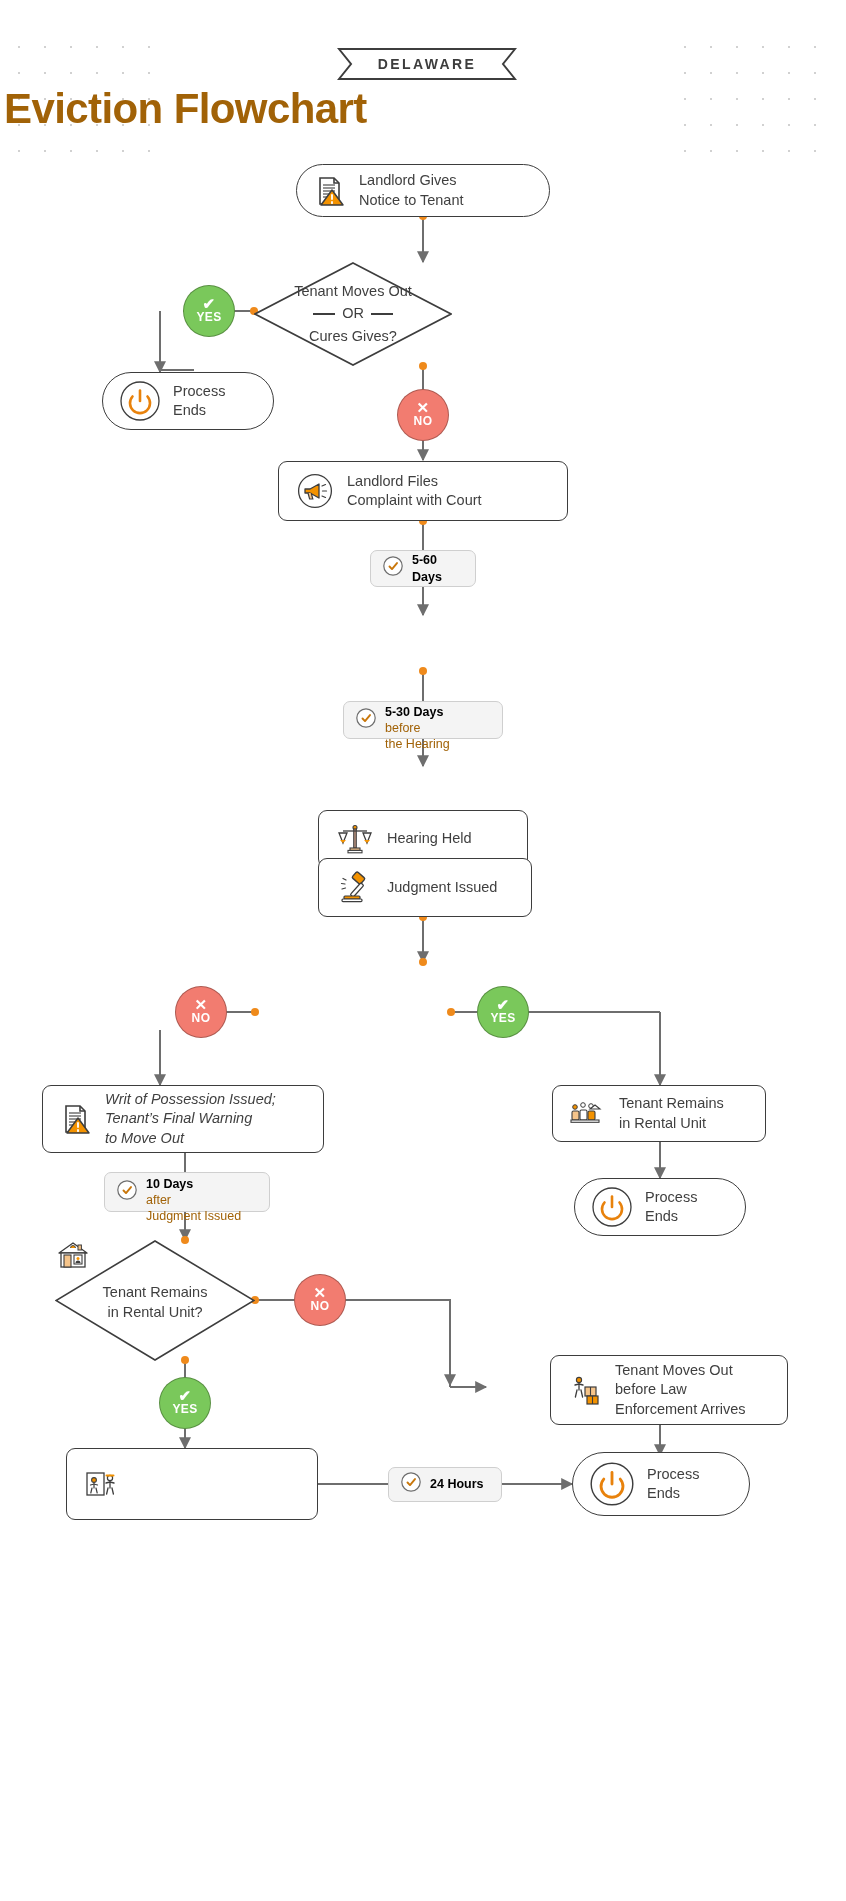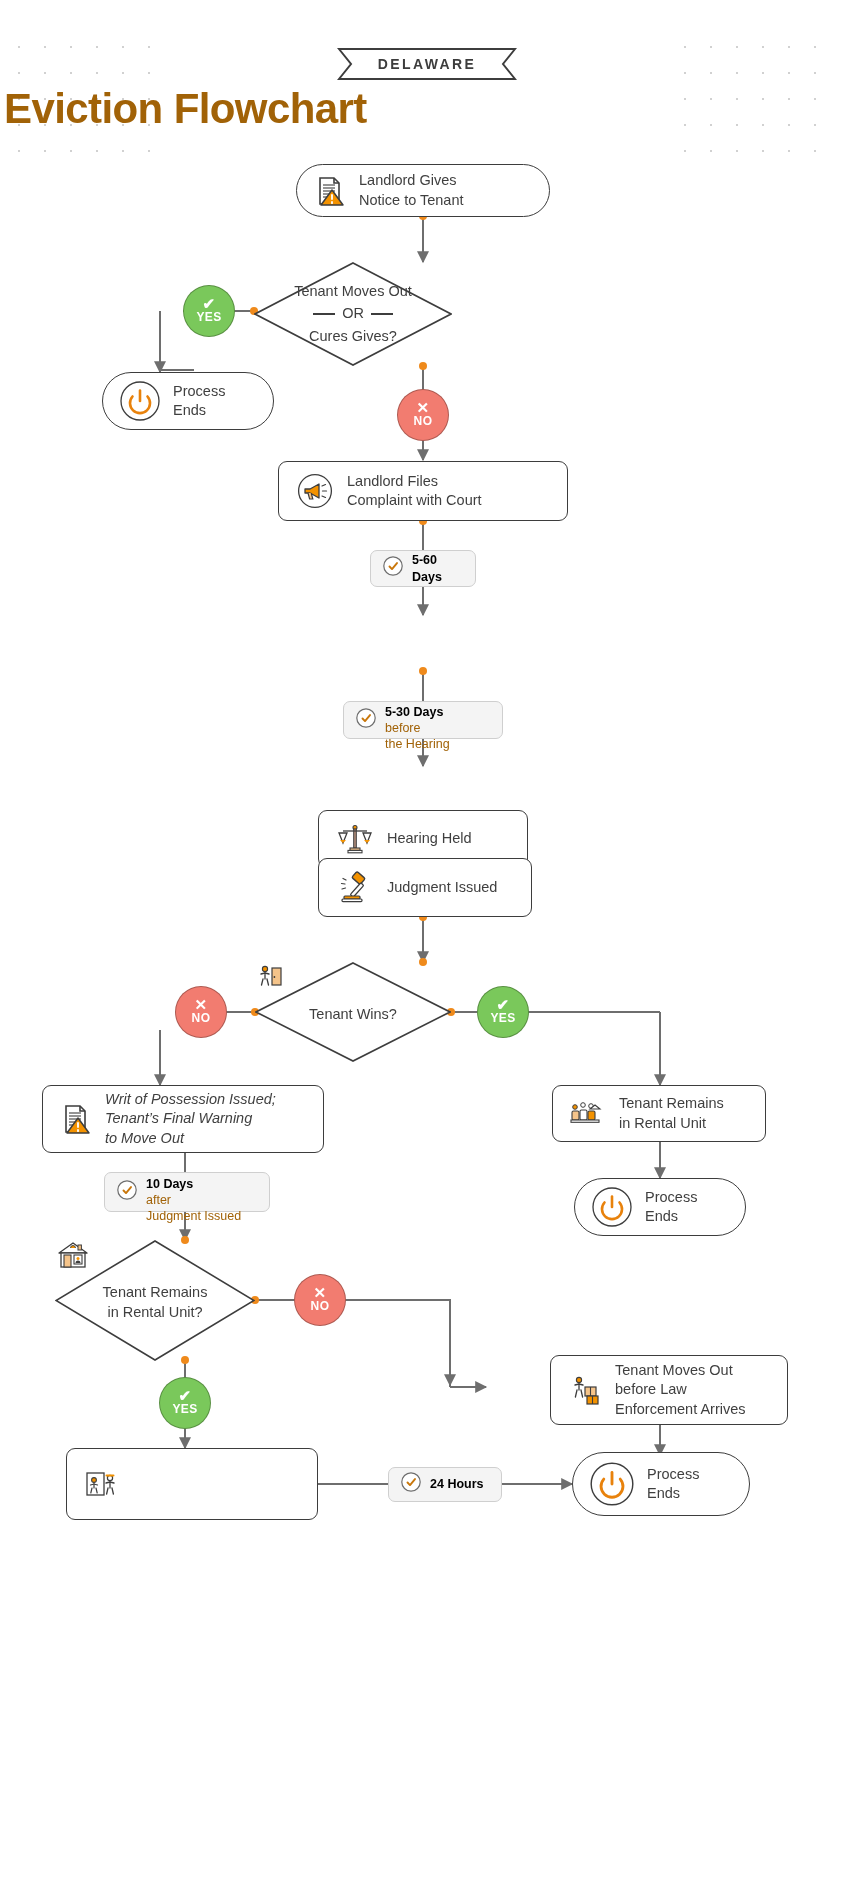--- a/index.html
+++ b/index.html
@@ -308,36 +308,20 @@
           <line x1="10" y1="16" x2="6.5" y2="15.5"></line>
           <line x1="10.5" y1="20" x2="7" y2="21"></line>
         </g>
         <rect x="9" y="28" width="16" height="3" rx="1" fill="#f39200" stroke="#3d3d3d" stroke-width="1.2"></rect>
         <rect x="7" y="31" width="20" height="2.6" rx="1" fill="#fff" stroke="#3d3d3d" stroke-width="1.2"></rect>
       </svg>
     </span>
     <span class="lbl">Judgment Issued</span>
   </div>
 
-  <div class="diamond" style="left:255px; top:962px; width:196px; height:100px;">
-    <svg viewBox="0 0 196 100">
-      <path d="M98 1 L195 50 L98 99 L1 50 Z" fill="#fff" stroke="#3d3d3d" stroke-width="1.6"></path>
-    </svg>
-    <div class="dcontent" style="gap:6px;">
-      <span class="ico">
-        <svg width="30" height="30" viewBox="0 0 30 30">
-          <circle cx="10" cy="7" r="2.6" fill="#f39200" stroke="#3d3d3d" stroke-width="1.1"></circle>
-          <path d="M10 10 v7 M6 12 l4 -1 l4 1 M8 17 l-1.5 6 M12 17 l1.5 6" fill="none" stroke="#3d3d3d" stroke-width="1.3" stroke-linecap="round"></path>
-          <rect x="17" y="6" width="9" height="17" fill="#f5c48a" stroke="#3d3d3d" stroke-width="1.2"></rect>
-          <circle cx="19.4" cy="15" r="0.9" fill="#3d3d3d"></circle>
-        </svg>
-      </span>
-      <span class="dtext">Tenant Wins?</span>
-    </div>
-  </div>
 
   <div class="badge no" style="left:175px; top:986px; width:52px; height:52px;">
     <span class="mark">✕</span>
     <span>NO</span>
   </div>
 
   <div class="badge yes" style="left:477px; top:986px; width:52px; height:52px;">
     <span class="mark">✔</span>
     <span>YES</span>
   </div>

